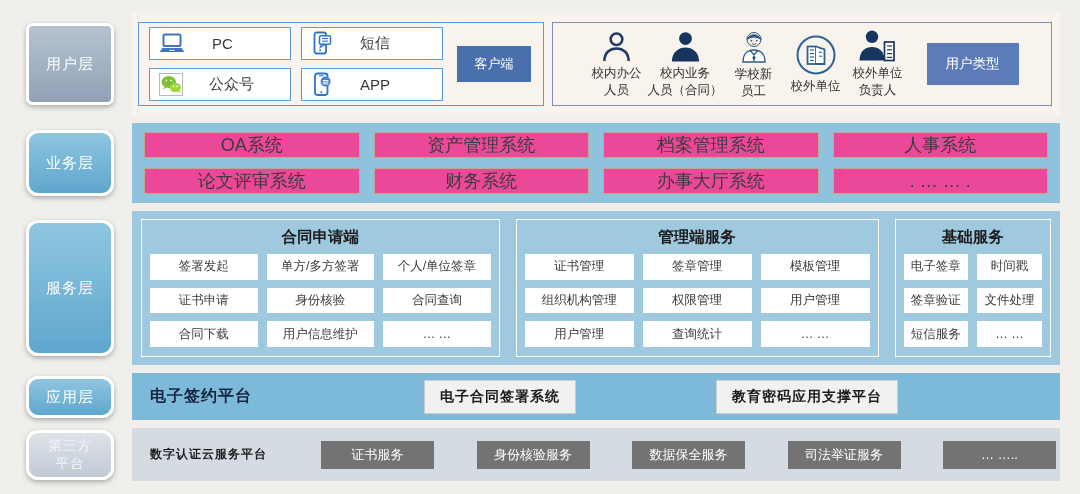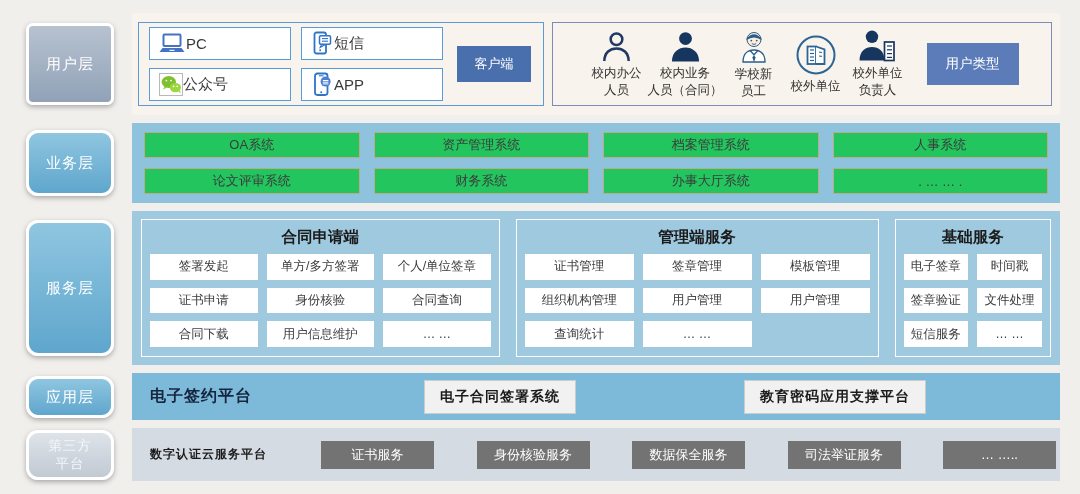--- a/index.html
+++ b/index.html
@@ -18,48 +18,48 @@
   .lbl-blue    { background:linear-gradient(180deg,#8fc6e0,#5fa6cd); }
   .lbl-ltgray  { background:linear-gradient(180deg,#dee3e9,#c1c9d3); color:#f4f6f9; }
   .h-user{height:82px;} .h-biz{height:66px;} .h-svc{height:136px;} .h-app{height:42px;} .h-tp{height:50px; font-size:13.5px;}
 
   .content { flex:1; min-width:0; }
 
   
   .user-row { height:102px; background:#f8f3ec; display:flex; align-items:center; gap:8px; padding:9px 8px 9px 6px; }
   .client-group { height:100%; border:1.5px solid #5b9bd5; display:flex; align-items:center; gap:10px; padding:8px 12px 8px 10px; }
   .client-col { display:flex; flex-direction:column; gap:8px; }
-  .client-item { width:142px; height:33px; background:#fff; border:1.5px solid #5b9bd5; display:flex; align-items:center; gap:0; padding:0 9px; }
+  .client-item { width:142px; height:33px; background:#fff; border:1.5px solid #5b9bd5; display:flex; align-items:center; gap:26px; padding:0 9px; }
   .client-item-label { font-size:15px; color:#3a3a3a; }
   .client-badge { width:74px; height:36px; background:#4a6fad; color:#fff; font-size:13px; display:flex; align-items:center; justify-content:center; margin-left:4px; }
 
   .usertype-group { flex:1; height:100%; border:1.5px solid #7d8cbb; display:flex; align-items:center; justify-content:center; padding:5px 13px; }
   .usertype-item { display:flex; flex-direction:column; align-items:center; gap:2px; min-width:62px; }
   .usertype-label { font-size:12.5px; color:#333; text-align:center; white-space:pre-line; line-height:1.35; }
   .usertype-badge { width:92px; height:42px; background:#5b7cb8; color:#fff; font-size:13.5px; display:flex; align-items:center; justify-content:center;margin-left:18px; }
 
   
   .business-panel { height:80px; background:#8fc2dc; padding:9px 12px; display:grid; grid-template-columns:repeat(4,1fr); gap:10px 14px; }
-  .biz-box { background:#22c55e; border:1px solid #bfa98c; display:flex; align-items:center; justify-content:center; font-size:13px; color:#3c3c3c; }
+  .biz-box { background:#ec4899; border:1px solid #bfa98c; display:flex; align-items:center; justify-content:center; font-size:18px; color:#3c3c3c; }
 
   
   .service-panel { height:154px; background:#9ec9df; padding:8px 9px; display:flex; gap:16px; }
   .service-section { border:1.5px solid #ffffff; padding:3px 8px 9px; display:flex; flex-direction:column; }
   .sec-1 { flex:2.46; } .sec-2 { flex:2.49; } .sec-3 { flex:1; }
   .section-title { text-align:center; font-weight:bold; font-size:15.5px; color:#1b1b1b; padding:4px 0 6px; }
   .section-grid { flex:1; display:grid; gap:8px 9px; }
   .grid-3 { grid-template-columns:repeat(3,1fr); }
   .grid-2 { grid-template-columns:repeat(2,1fr); }
   .svc-box { background:#fff; display:flex; align-items:center; justify-content:center; font-size:12.5px; color:#3c3c3c; white-space:nowrap; overflow:hidden; }
 
   
   .app-bar { height:47px; background:#7db9d9; position:relative; display:flex; align-items:center;text-align:center; }
   .app-title { margin-left:18px; font-weight:bold; font-size:16px; color:#16263f; letter-spacing:1px; }
   .app-box { position:absolute; top:50%; transform:translateY(-50%); background:#f1f1f1; border:1px solid #cccccc; font-weight:bold; font-size:14px; color:#1b1b1b; padding:7px 15px; letter-spacing:1px; }
-  .app-box-1 { left:292px; } .app-box-2 { left:612px; }
+  .app-box-1 { left:292px; } .app-box-2 { left:584px; }
 
   
   .tp-bar { height:53px; background:#d5dbe3; display:flex; align-items:center; padding:0 4px 0 18px; }
   .tp-title { font-weight:bold; font-size:12px; color:#1b1b1b; letter-spacing:1px; white-space:nowrap; }
   .tp-buttons { flex:1; display:flex; justify-content:space-between; margin-left:54px; }
   .tp-btn { width:113px; height:28px; background:#737373; color:#fff; font-size:13px; display:flex; align-items:center; justify-content:center; }
 
   .icon { flex:0 0 auto; display:flex; align-items:center; justify-content:center; }
 </style>
 </head>
@@ -245,20 +245,21 @@
         </div>
       </div>
 
       <div class="service-section sec-2">
         <div class="section-title">管理端服务</div>
         <div class="section-grid grid-3">
           <div class="svc-box">证书管理</div>
           <div class="svc-box">签章管理</div>
           <div class="svc-box">模板管理</div>
           <div class="svc-box">组织机构管理</div>
+          <div class="svc-box">权限管理</div>
           <div class="svc-box">用户管理</div>
           <div class="svc-box">用户管理</div>
           <div class="svc-box">查询统计</div>
           <div class="svc-box">… …</div>
         </div>
       </div>
 
       <div class="service-section sec-3">
         <div class="section-title">基础服务</div>
         <div class="section-grid grid-2">

